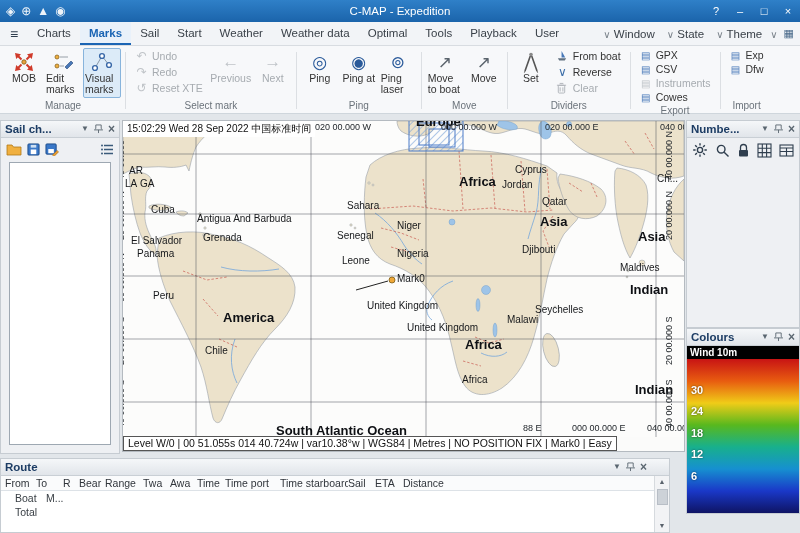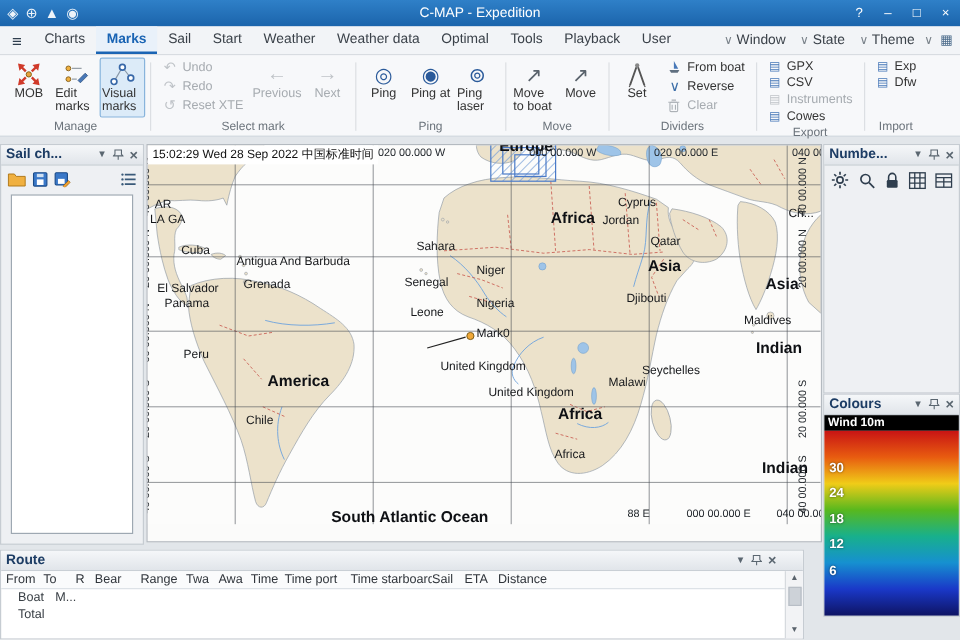--- a/index.html
+++ b/index.html
@@ -526,41 +526,42 @@
             <div class="grid-lbl vert" style="left: 3px; top: 297px;">40 00.000 S</div>
             <div class="grid-lbl vert" style="left: 551px; top: 49px;">40 00.000 N</div>
             <div class="grid-lbl vert" style="left: 551px; top: 109px;">20 00.000 N</div>
             <div class="grid-lbl vert" style="left: 551px; top: 234px;">20 00.000 S</div>
             <div class="grid-lbl vert" style="left: 551px; top: 297px;">40 00.000 S</div>
             <div class="grid-lbl" style="left: 400px; top: 302px;">88 E</div>
             <div class="grid-lbl" style="left: 449px; top: 302px;">000 00.000 E</div>
             <div class="grid-lbl" style="left: 524px; top: 302px;">040 00.000 E</div>
           </div>
         <div class="map-clock">15:02:29 Wed 28 Sep 2022 中国标准时间</div>
+        <div class="map-status">Level W/0 | 00 51.055s 014 40.724w | var10.38°w | WGS84 | Metres | NO POSITION FIX | Mark0 | Easy</div>
       </div>
     </div>
 
     <div class="panel route-panel">
       <div class="panel-title">
         <span class="pt-text">Route</span>
         <span class="pt-icons" style="padding-right:18px;">
           <span class="pt-ic">▼</span>
           <span class="pt-ic">
               <svg class="pin-svg" viewBox="0 0 10 11">
                 <path d="M2,1 h6 v4 l1.5,1.5 h-9 L2,5 Z M5,6.5 v3.5" stroke="#5a6670" fill="none"></path>
               </svg>
             </span>
           <span class="pt-ic x">×</span>
         </span>
       </div>
       <div class="rt-head" id="routeHead">
           <span class="rc" style="width: 31px;">From</span>
           <span class="rc" style="width: 27px;">To</span>
           <span class="rc" style="width: 16px;">R</span>
-          <span class="rc" style="width: 38px;">Bear</span>
+          <span class="rc" style="width: 26px;">Bear</span>
           <span class="rc" style="width: 38px;">Range</span>
           <span class="rc" style="width: 27px;">Twa</span>
           <span class="rc" style="width: 27px;">Awa</span>
           <span class="rc" style="width: 28px;">Time</span>
           <span class="rc" style="width: 55px;">Time port</span>
           <span class="rc" style="width: 68px;">Time starboard</span>
           <span class="rc" style="width: 27px;">Sail</span>
           <span class="rc" style="width: 28px;">ETA</span>
           <span class="rc" style="width: 50px;">Distance</span>
         </div>

